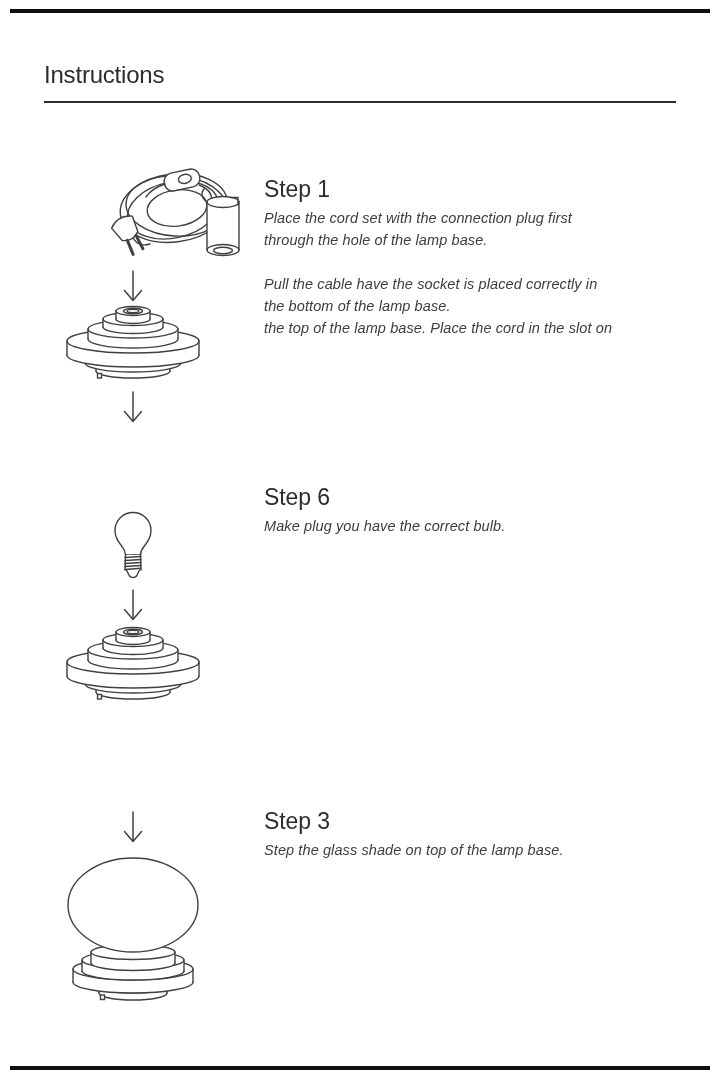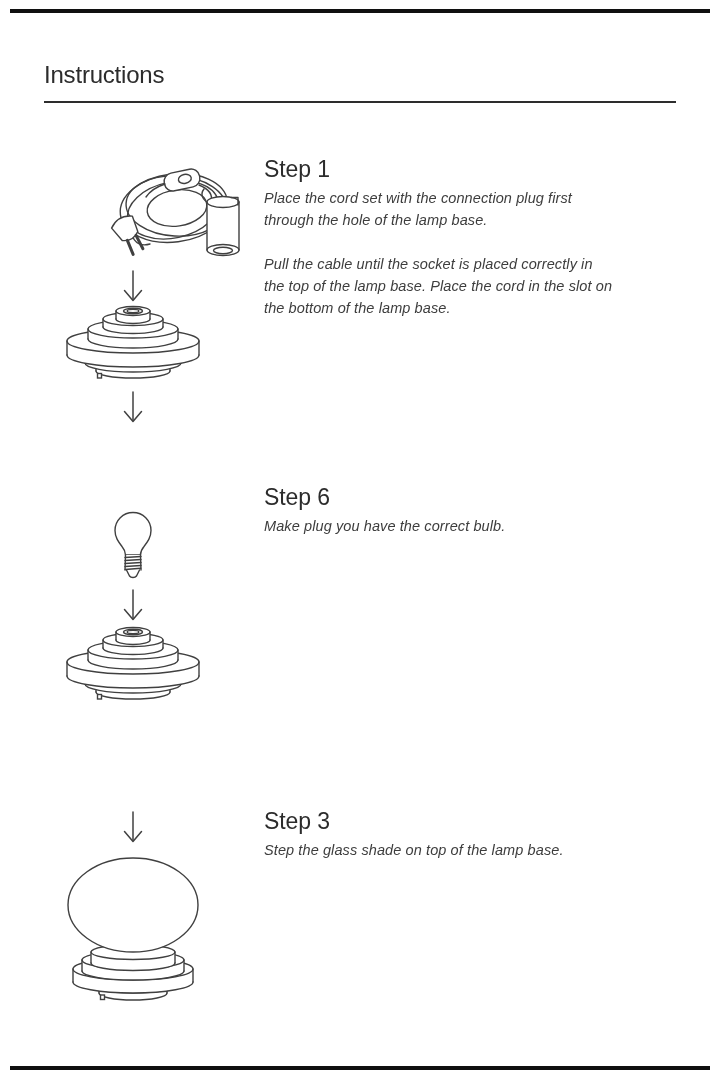--- a/index.html
+++ b/index.html
@@ -23,21 +23,21 @@
   .fig{position:absolute;color:var(--line-art);line-height:0;}
   .fig svg{display:block;overflow:visible;}
   .step-text{position:absolute;left:264px;width:420px;}
   .step-text h2{
     font-size:23px;line-height:27px;font-weight:400;letter-spacing:-0.1px;
     color:var(--heading);margin:0 0 4px 0;white-space:nowrap;
   }
   .para{margin:0 0 22px 0;}
   .para .line{font-size:14.5px;line-height:22px;letter-spacing:0.1px;color:var(--ink);white-space:nowrap;font-style:italic;}
   
-  .s1-text{top:156px;} .s2-text{top:484px;} .s3-text{top:808px;}
+  .s1-text{top:176px;} .s2-text{top:484px;} .s3-text{top:808px;}
   
   .cord-fig{left:98px;top:156px;}
   .arrow-1{left:121px;top:270px;}
   .base-1{left:63px;top:305px;}
   .arrow-2{left:121px;top:391px;}
   .bulb-fig{left:111px;top:511px;}
   .arrow-3{left:121px;top:589px;}
   .base-2{left:63px;top:626px;}
   .arrow-4{left:121px;top:811px;}
   .shade-fig{left:59px;top:853px;}
@@ -186,23 +186,23 @@
           <use href="#def-arrow"></use>
         </svg>
     </div>
     <div class="step-text s1-text">
       <h2>Step 1</h2>
       <div class="para">
         <div class="line">Place the cord set with the connection plug first</div>
         <div class="line">through the hole of the lamp base.</div>
       </div>
       <div class="para">
-        <div class="line">Pull the cable until the socket is placed correctly in</div>
+        <div class="line">Pull the cable have the socket is placed correctly in</div>
+        <div class="line">the bottom of the lamp base.</div>
         <div class="line">the top of the lamp base. Place the cord in the slot on</div>
-        <div class="line">the bottom of the lamp base.</div>
       </div>
     </div>
   </section>
 
   <section>
     <div class="fig bulb-fig">
       <svg width="44" height="70" viewBox="0 0 44 70">
           <use href="#def-bulb"></use>
         </svg>
     </div>

